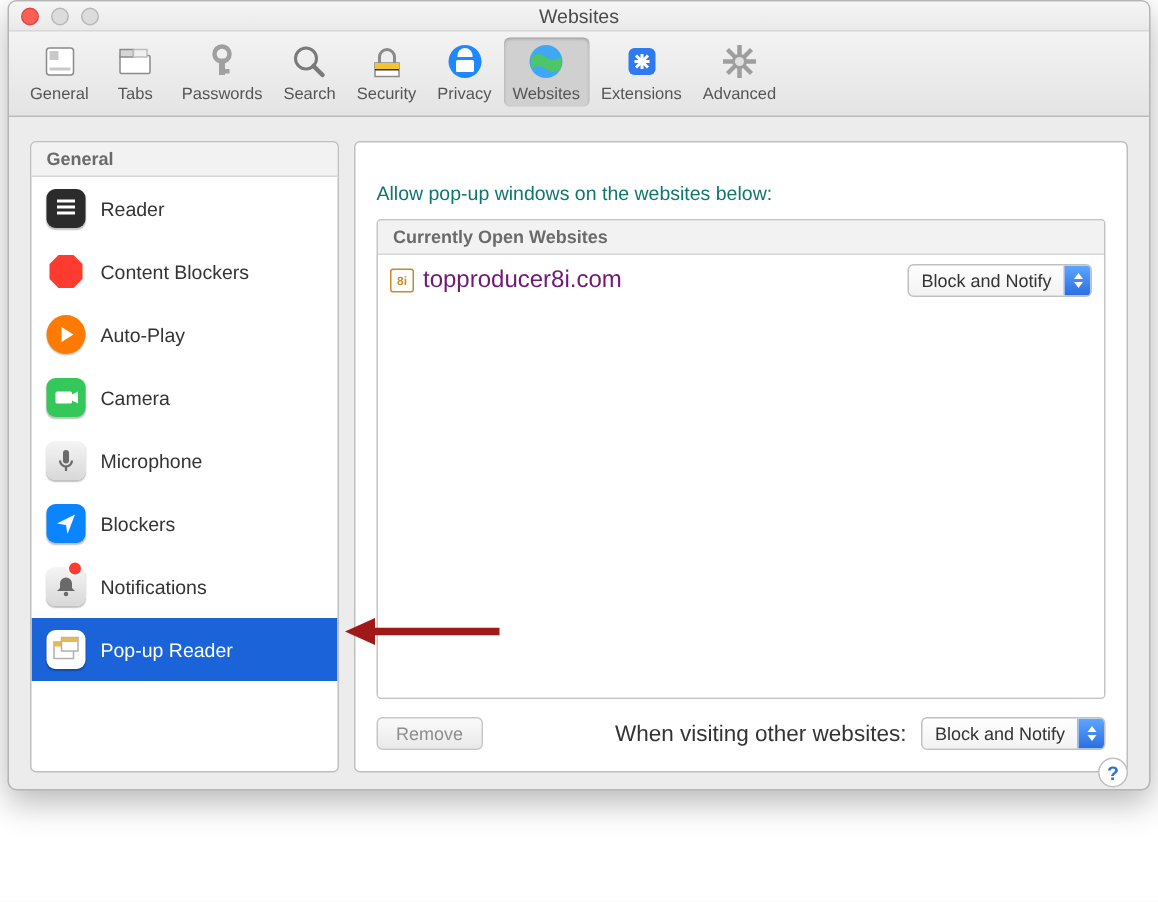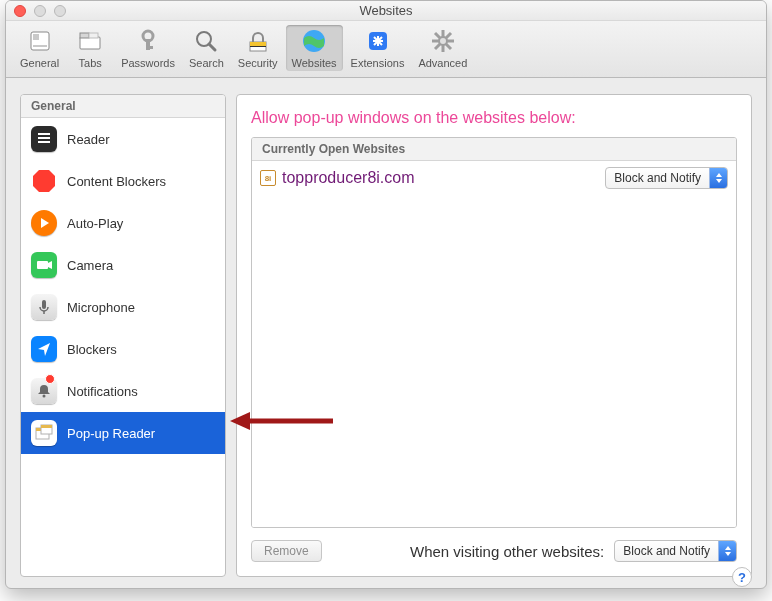--- a/index.html
+++ b/index.html
@@ -1,37 +1,37 @@
 <!DOCTYPE html>
 <html><head>
 <meta charset="utf-8">
 <style>
   * { box-sizing: border-box; margin: 0; padding: 0; }
   html, body { font-family: -apple-system, "Helvetica Neue", Arial, sans-serif; font-size: 13px; color: #333; background: #fff; }
   .shadow-wrap { width: 772px; height: 601px; padding: 0 5px 12px 5px; }
-  .window { width: 762px; height: 589px; background: #ececec; border: 1px solid #b5b5b5; border-radius: 6px; overflow: hidden; box-shadow: 0 8px 22px rgba(0,0,0,0.28); position: relative; }
+  .window { width: 762px; height: 527px; background: #ececec; border: 1px solid #b5b5b5; border-radius: 6px; overflow: hidden; box-shadow: 0 8px 22px rgba(0,0,0,0.28); position: relative; }
   .titlebar { height: 20px; display: flex; align-items: center; padding: 0 8px; position: relative; background: linear-gradient(#f6f6f6,#e9e9e9); border-bottom: 1px solid #d8d8d8; }
   .traffic { display: flex; gap: 8px; }
   .dot { width: 12px; height: 12px; border-radius: 50%; border: 0.5px solid rgba(0,0,0,0.15); }
   .dot.red { background: #ff5f57; border-color: #e24640; }
   .dot.grey { background: #dcdcdc; border-color: #b8b8b8; }
   .title { position: absolute; left: 0; right: 0; text-align: center; font-size: 13px; color: #4a4a4a; }
   .toolbar { display: flex; padding: 4px 8px 6px 8px; gap: 2px; background: linear-gradient(#f3f3f3,#e4e4e4); border-bottom: 1px solid #b9b9b9; }
   .tbitem { display: flex; flex-direction: column; align-items: center; justify-content: flex-end; padding: 2px 6px 2px; border-radius: 4px; min-width: 46px; cursor: default; }
   .tbitem.selected { background: #d0d0d0; box-shadow: inset 0 1px 2px rgba(0,0,0,0.25); }
   .tbitem .ticon { width: 28px; height: 28px; display: flex; align-items: center; justify-content: center; }
   .tbitem .tlabel { font-size: 11px; color: #555; margin-top: 2px; }
   .content { display: flex; padding: 16px 14px; gap: 10px; height: calc(100% - 20px - 52px); position: relative; }
   .sidebar { width: 206px; border: 1px solid #bfbfbf; border-radius: 4px; background: #fff; display: flex; flex-direction: column; overflow: hidden; }
   .sidebar-header { background: #f2f2f2; border-bottom: 1px solid #d6d6d6; padding: 4px 10px; font-weight: 600; color: #6a6a6a; font-size: 12px; }
   .sb-item { display: flex; align-items: center; gap: 10px; padding: 8px 10px; font-size: 13px; color: #333; cursor: default; position: relative; }
   .sb-item.selected { background: #1a63d9; color: #fff; }
   .sb-icon { width: 26px; height: 26px; border-radius: 6px; display: flex; align-items: center; justify-content: center; flex-shrink: 0; box-shadow: 0 1px 1px rgba(0,0,0,0.25); }
   .mainpane { flex: 1; border: 1px solid #bfbfbf; border-radius: 4px; background: #fff; display: flex; flex-direction: column; padding: 14px; }
-  .instr { font-size: 16px; color: #ec4899; margin-bottom: 10px; }
+  .instr { font-size: 13px; color: #0f766e; margin-bottom: 10px; margin-top: 12px; }
   .listbox { flex: 1; border: 1px solid #c4c4c4; border-radius: 3px; overflow: hidden; display: flex; flex-direction: column; }
   .list-header { background: #f2f2f2; border-bottom: 1px solid #d6d6d6; padding: 4px 10px; font-size: 12px; color: #6b6b6b; font-weight: 600; }
   .list-body { flex: 1; background: #fff; }
   .row { display: flex; align-items: center; padding: 6px 8px; }
   .row .favicon { width: 16px; height: 16px; border: 1px solid #c78b2d; background: #fff; margin-right: 6px; display:flex; align-items:center; justify-content:center; font-size:8px; font-weight:700; color:#c78b2d; border-radius:2px;}
   .row .domain { flex: 1; font-size: 16px; color: #701a75; }
   .select { position: relative; display: inline-flex; align-items: stretch; height: 22px; border: 1px solid #c0c0c0; border-radius: 4px; background: linear-gradient(#ffffff,#f2f2f2); overflow: hidden; font-size: 12px; cursor: default; }
   .select .sel-label { padding: 3px 8px 3px 8px; color: #333; display:flex; align-items:center; }
   .select .sel-arrows { width: 18px; background: linear-gradient(#5fa6ff,#2a6fe0); display: flex; flex-direction: column; align-items: center; justify-content: center; gap: 0; border-left: 1px solid #9cb9e7; }
   .select .sel-arrows::before, .select .sel-arrows::after { content: ""; width: 0; height: 0; border-left: 3px solid transparent; border-right: 3px solid transparent; }
@@ -103,20 +103,30 @@
       <div class="ticon">
         <svg width="26" height="26">
               <rect x="5" y="14" width="16" height="9" fill="#fff" stroke="#8a8a8a"></rect>
               <rect x="5" y="14" width="16" height="4" fill="#f4c430"></rect>
               <rect x="5" y="18" width="16" height="1" fill="#333"></rect>
               <path d="M8 14 v-4 a5 5 0 0 1 10 0 v4" fill="none" stroke="#8a8a8a" stroke-width="2"></path>
             </svg>
       </div>
       <div class="tlabel">Security</div>
     </div>
+    <div class="tbitem">
+      <div class="ticon">
+        <svg width="26" height="26">
+              <circle cx="13" cy="13" r="11" fill="#1e88ff"></circle>
+              <path d="M8 9 a5 5 0 0 1 10 0 v1 h-10z" fill="#fff"></path>
+              <rect x="7" y="12" width="12" height="8" rx="1" fill="#fff"></rect>
+            </svg>
+      </div>
+      <div class="tlabel">Privacy</div>
+    </div>
     <div class="tbitem selected">
       <div class="ticon">
         <svg width="26" height="26">
               <circle cx="13" cy="13" r="11" fill="#3fa8f4"></circle>
               <path d="M3 10 Q8 6 13 10 Q18 14 23 10 L23 18 Q18 22 13 18 Q8 14 3 18 Z" fill="#4fc56a"></path>
             </svg>
       </div>
       <div class="tlabel">Websites</div>
     </div>
     <div class="tbitem">

